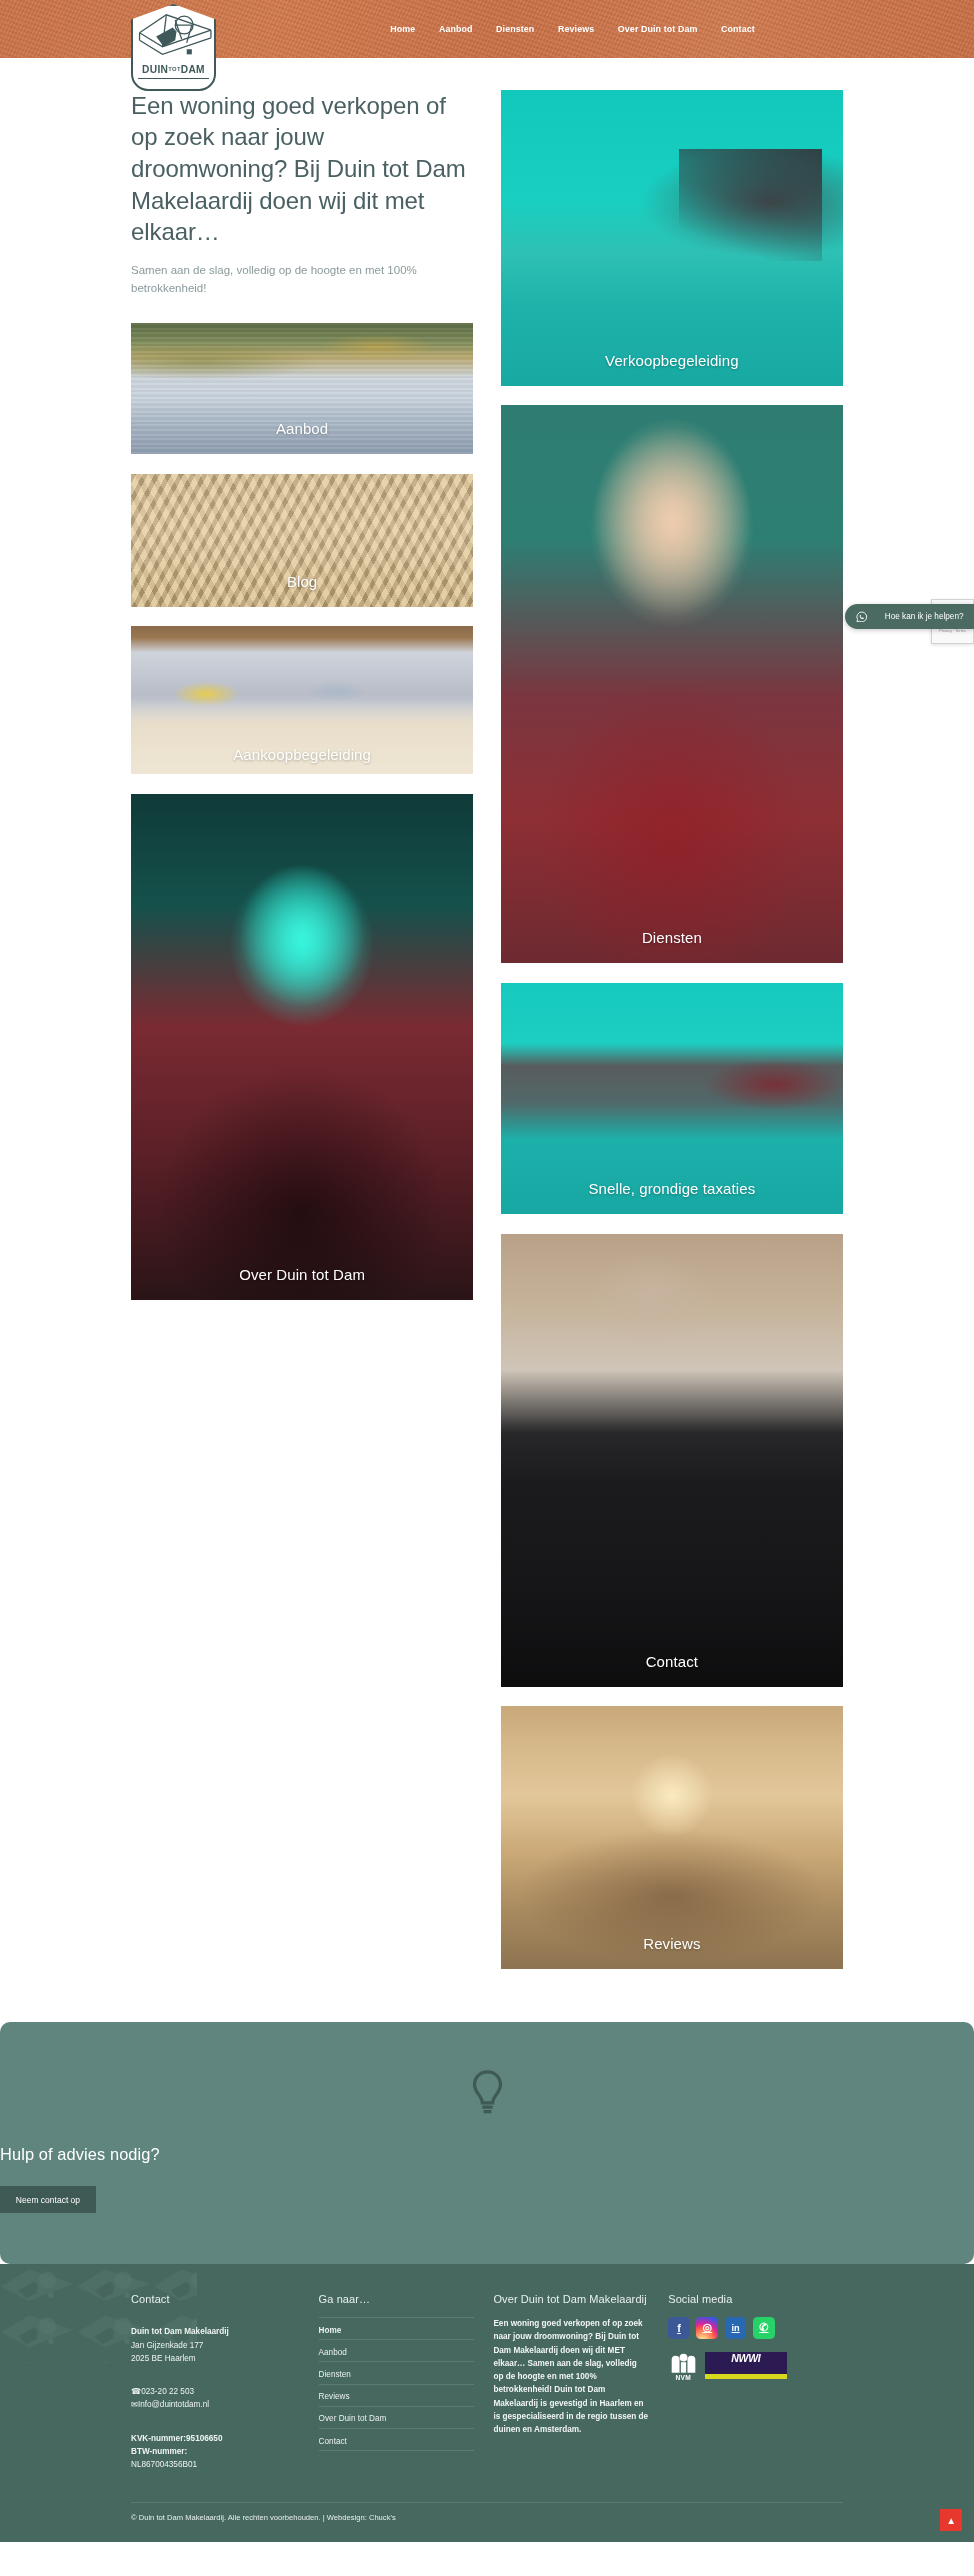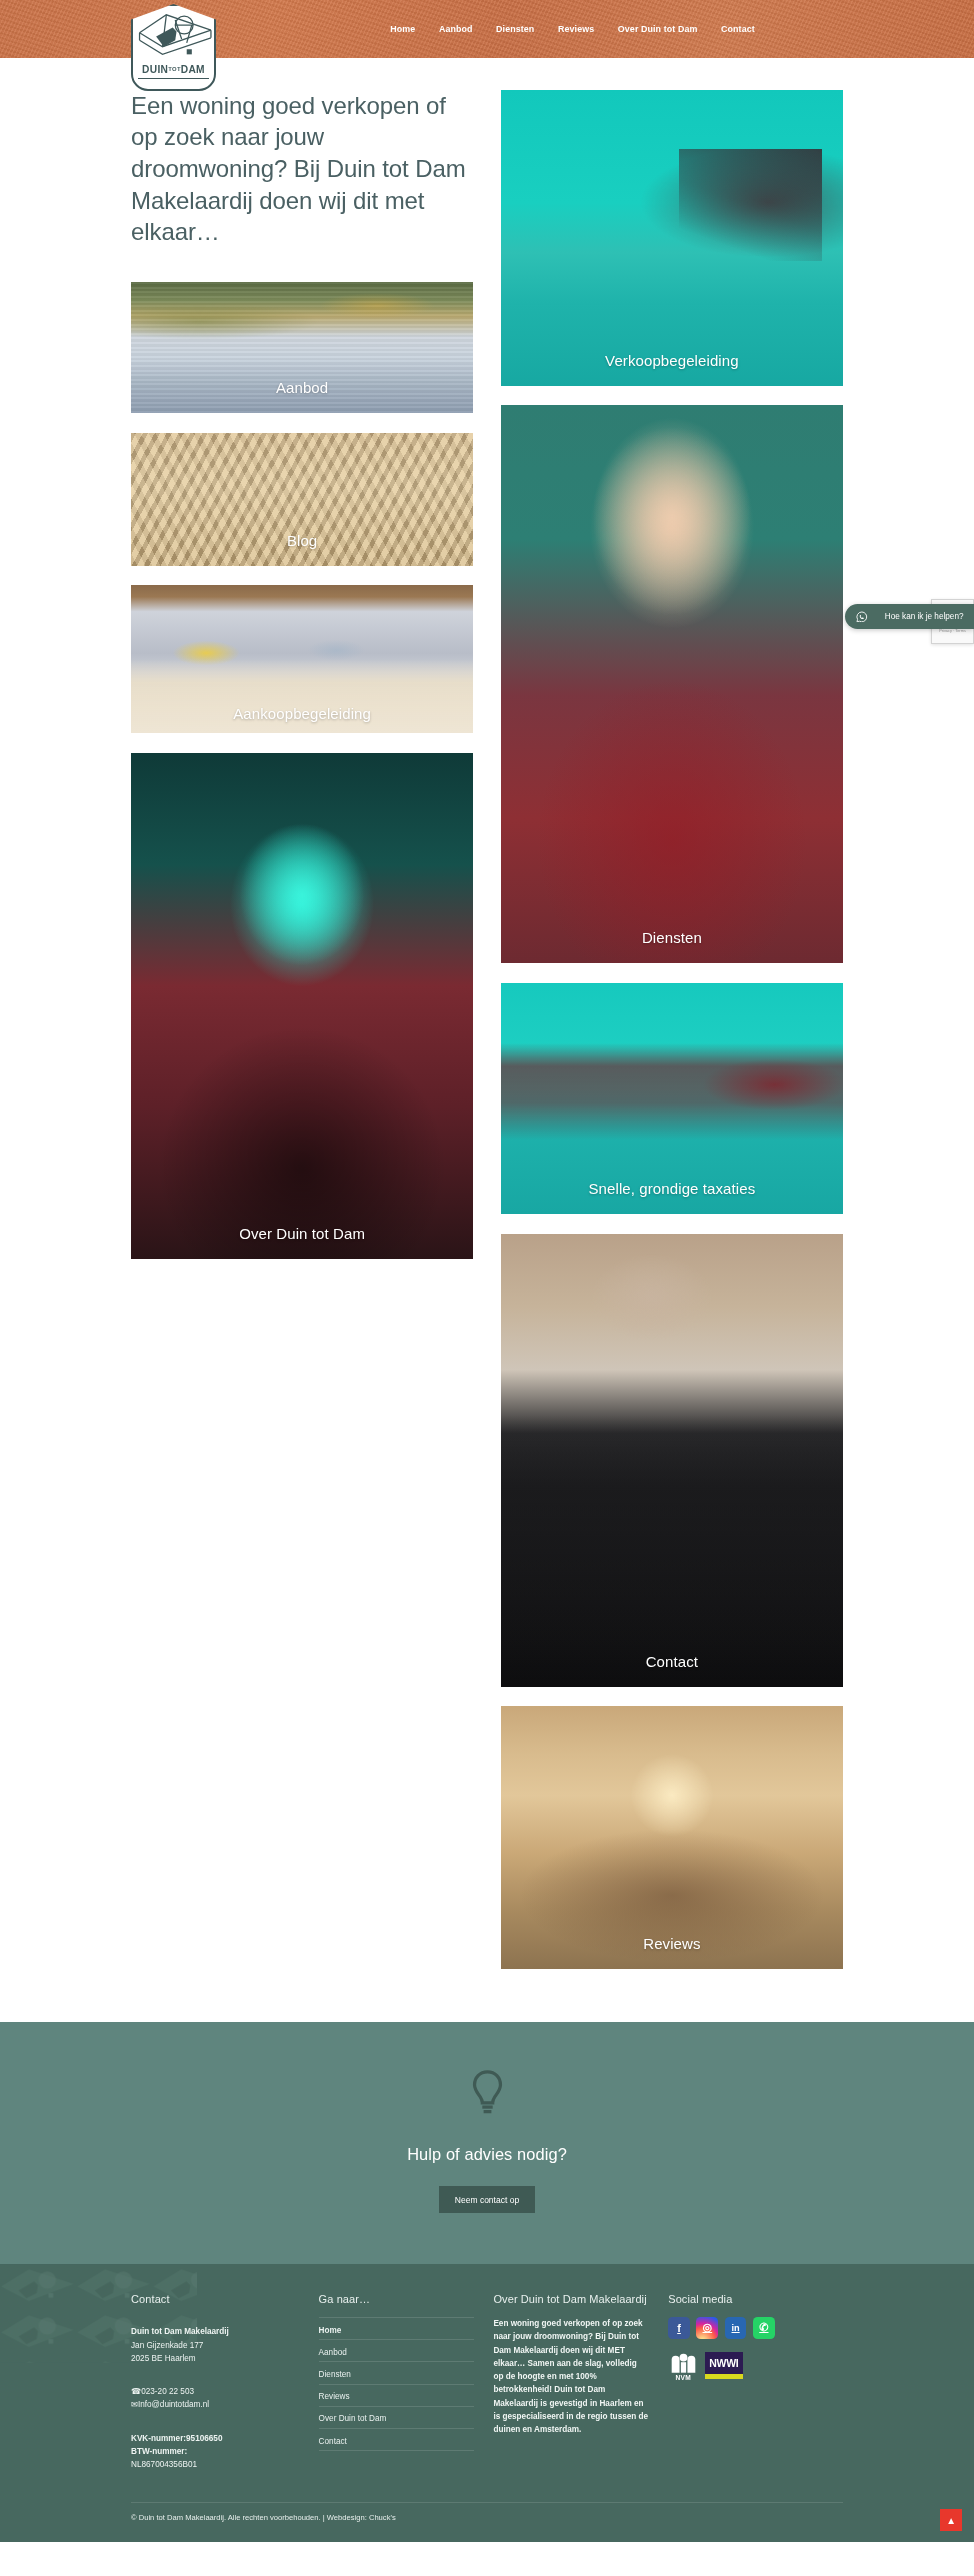--- a/index.html
+++ b/index.html
@@ -204,21 +204,22 @@
     content:""; position:absolute; inset:0;
     background:
       radial-gradient(circle 59px at 50% 34%, rgba(255,240,200,0.85), rgba(255,240,200,0) 70%),
       radial-gradient(ellipse 60% 34% at 50% 72%, rgba(90,60,40,0.45), rgba(0,0,0,0) 74%);
   }
 
   
   .cta {
     background: #5f857e;
     padding: 47px 0 51px;
-    text-align: center;
+    text-align: left;
+    border-radius: 10px;
   }
   .bulb { margin: 0 auto 29px; display: block; }
   .cta-title {
     color: #ffffff; font-size: 16.4px; font-weight: 300;
     margin-bottom: 22px; letter-spacing: 0.1px;
   }
   .cta-sub {
     color: #dfe9e6; font-size: 9.5px; font-weight: 400;
     margin-bottom: 22px;
   }
@@ -279,25 +280,26 @@
   .s-ig { background: radial-gradient(circle at 30% 107%, #fdf497 0%, #fd5949 45%, #d6249f 60%, #285AEB 90%); }
   .s-li { background: #2867b2; text-align: center; }
   .s-wa { background: #25d366; }
 
   .badges { display: flex; gap: 6.6px; align-items: center; }
   .badge-nvm {
     width: 30px; height: 30px;
     display: flex; flex-direction: column; align-items: center; justify-content: flex-end;
   }
   .badge-nwwi {
-    width: 38px; height: 27.6px;
+    width: 82px; height: 27.6px;
     background: #2c1b52;
     border-bottom: 5.3px solid #d8d81f;
-    display: flex; align-items: center; justify-content: center;
+    display: flex; justify-content: center;
     color: #fff;
+    font-style: italic;
   }
 
   .copyright {
     position: relative; z-index: 2;
     margin-top: 19.7px;
     padding-top: 10.5px;
     border-top: 0.7px solid rgba(255,255,255,0.12);
     color: #e7eeec; font-size: 7.6px;
   }
 
@@ -377,20 +379,21 @@
       </nav>
     </div>
   </div>
 
   <div class="page">
     <div class="grid">
 
       <div class="col">
         <div>
           <h1 class="hero-title">Een woning goed verkopen of op zoek naar jouw droomwoning? Bij Duin tot Dam Makelaardij doen wij dit met elkaar…</h1>
+          <p class="hero-sub">Samen aan de slag, volledig op de hoogte en met 100% betrokkenheid!</p>
         </div>
 
         <a class="tile" style="height:131px" href="#">
           <span class="ph ph-water"></span>
           <span class="tile-caption">Aanbod</span>
         </a>
 
         <a class="tile" style="height:133px" href="#">
           <span class="ph ph-sand"></span>
           <span class="tile-caption">Blog</span>

